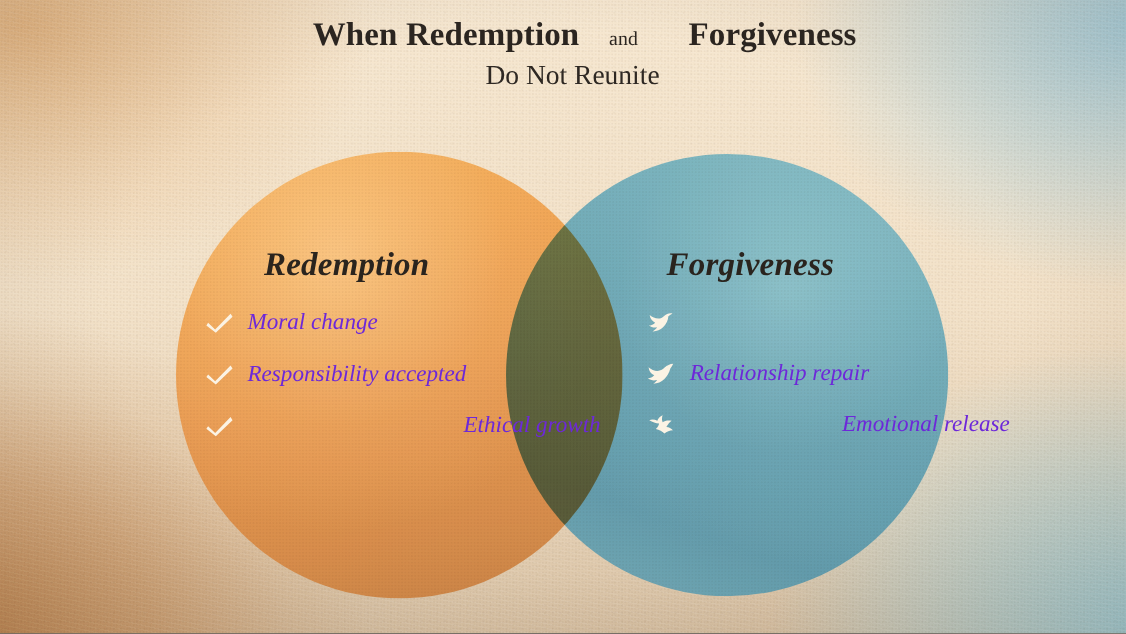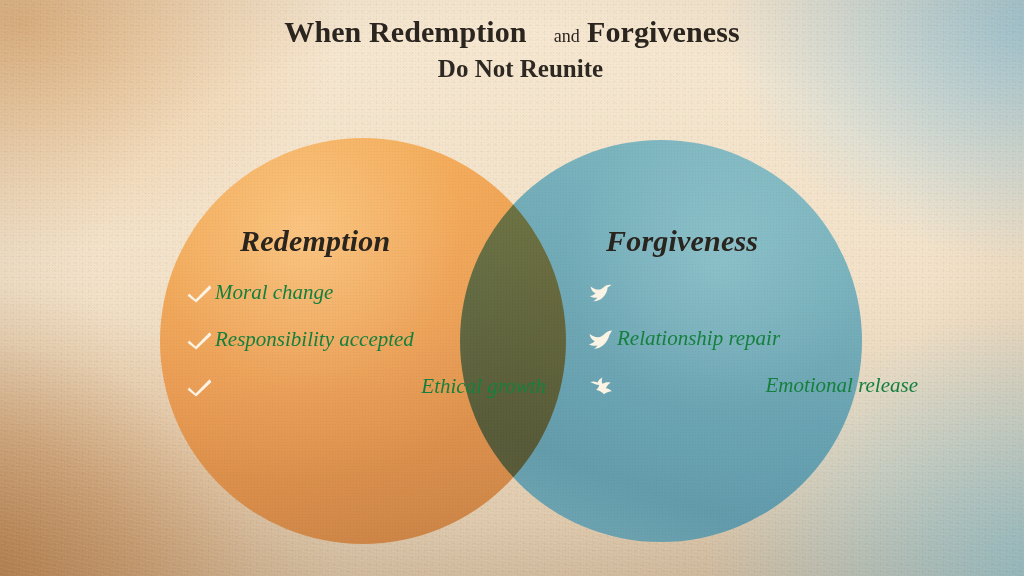--- a/index.html
+++ b/index.html
@@ -94,25 +94,25 @@
     width: 1024px;
     text-align: center;
     z-index: 6;
   }
   .title-line1 {
     font-size: 30px;
     line-height: 1.18;
     color: #2b2520;
     letter-spacing: 0.1px;
   }
-  .title-line1 .strong { font-weight: 700; }
+  .title-line1 .strong { font-weight: 700; margin-left: 39px; }
   .title-line1 .weak { font-weight: 400; font-size: 18px; margin-left: 20px; }
   .title-line2 {
     font-size: 25px;
-    font-weight: 700;
+    font-weight: 400;
     color: #2e2823;
     margin-top: 6px;
     line-height: 1.15;
     padding-left: 17px;
   }
 
   
   .venn { position: absolute; inset: 0; z-index: 3; }
   .circle {
     position: absolute;
@@ -166,23 +166,23 @@
   .col-right .col-heading { text-align: left; padding-left: 18px; }
 
   ul.bullets {
     list-style: none;
     margin: 0;
     padding: 0;
   }
   ul.bullets li {
     display: flex;
     align-items: center;
-    gap: 3px;
+    gap: 13px;
     margin-bottom: 22px;
-    color: #15803d;
+    color: #6d28d9;
     font-size: 21px;
     line-height: 1.2;
     white-space: nowrap;
   }
   ul.bullets li:last-child { margin-bottom: 0; justify-content: space-between; }
 
   .bullet-icon {
     flex: 0 0 auto;
     width: 26px;
     height: 24px;

